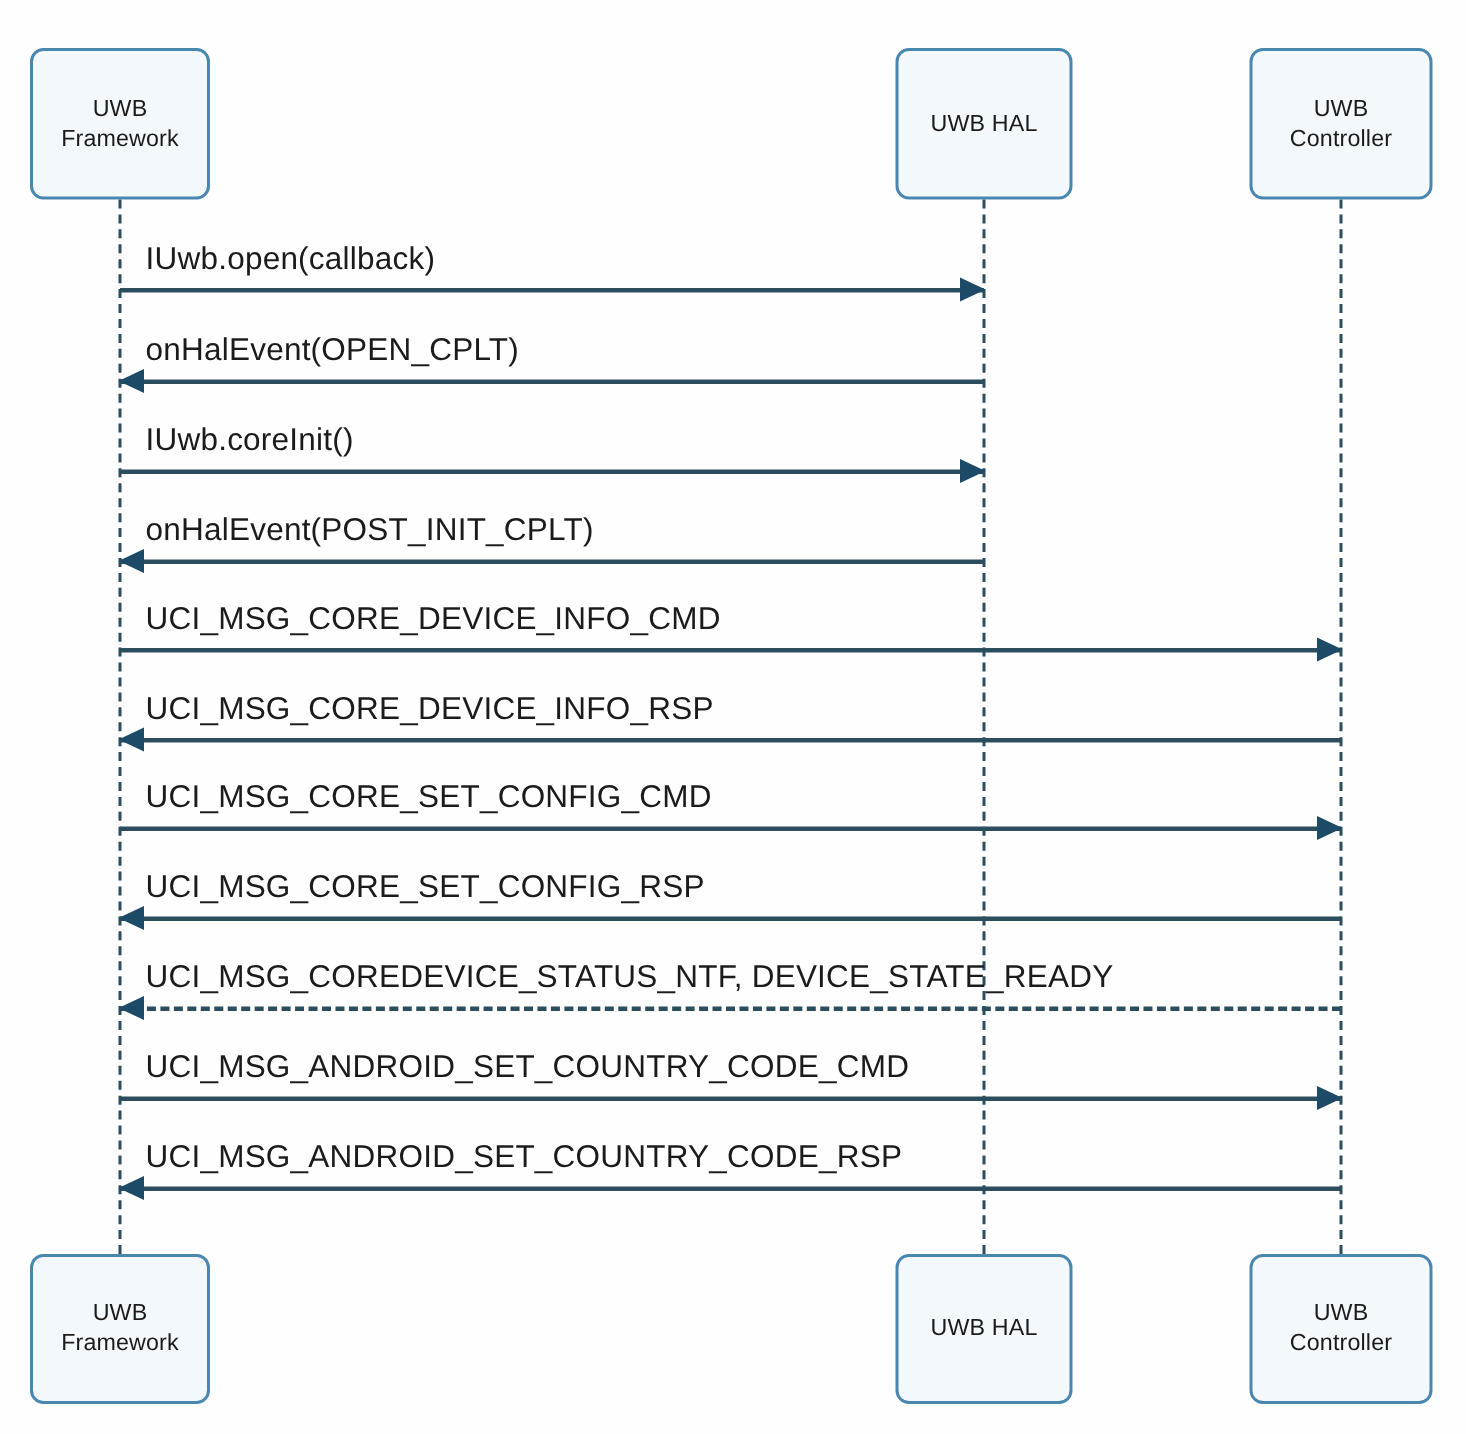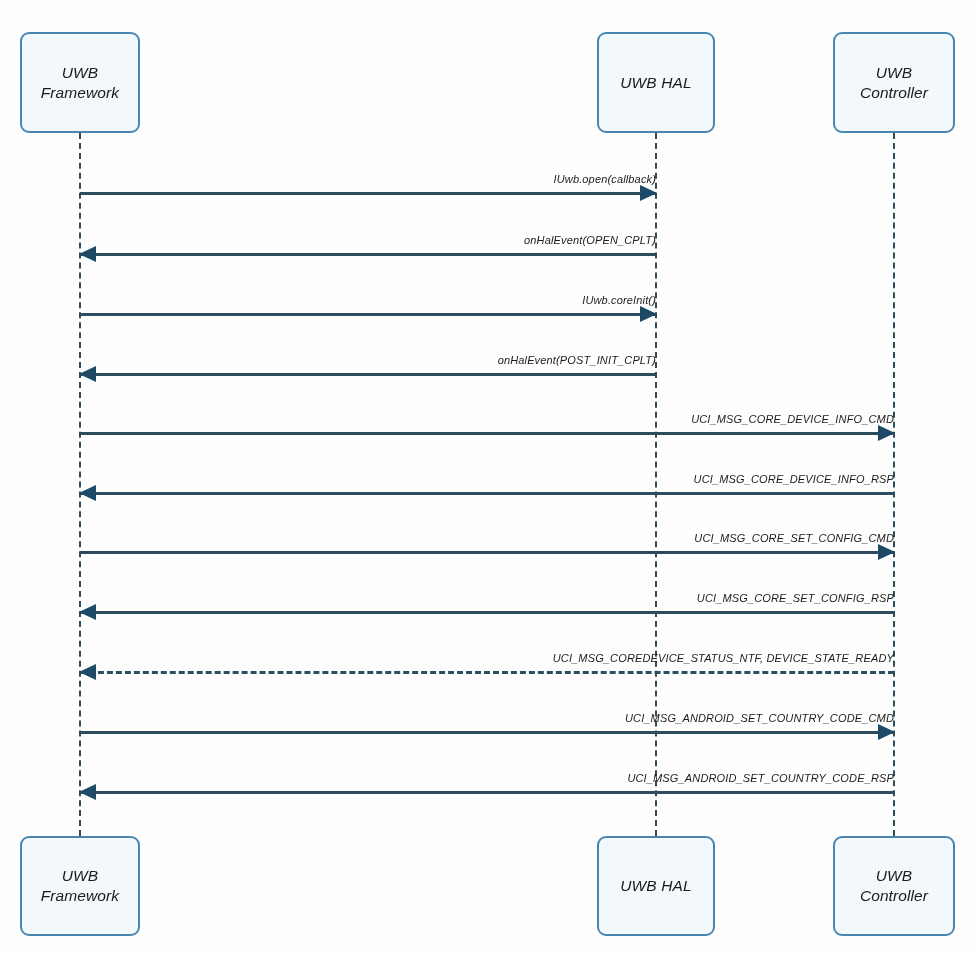--- a/index.html
+++ b/index.html
@@ -11,21 +11,20 @@
     width: 977px;
     height: 956px;
     background: #fefefe;
     font-family: "Liberation Sans", sans-serif;
     overflow: hidden;
   }
   #diagram-root {
     position: relative;
     width: 977px;
     height: 956px;
-    font-style: italic;
   }
   .lifeline {
     position: absolute;
     width: 0;
     border-left: 2px dashed #2b4d5e;
     top: 133px;
     height: 703px;
   }
   .participant-box {
     position: absolute;
@@ -69,25 +68,25 @@
   .msg.to-right .head {
     right: -1px;
     border-left: 17px solid #1d4a66;
   }
   .msg.to-left .head {
     left: -1px;
     border-right: 17px solid #1d4a66;
   }
   .msg .label {
     position: absolute;
-    left: 4px;
+    left: 17px;
     right: 0;
     bottom: 7px;
-    text-align: right;
-    font-size: 11px;
+    text-align: left;
+    font-size: 21px;
     color: #1b1b1b;
     letter-spacing: 0.15px;
     white-space: nowrap;
   }
 </style>
 </head>
 <body>
 
 <div id="diagram-root">
   <div id="lifelines-layer">

